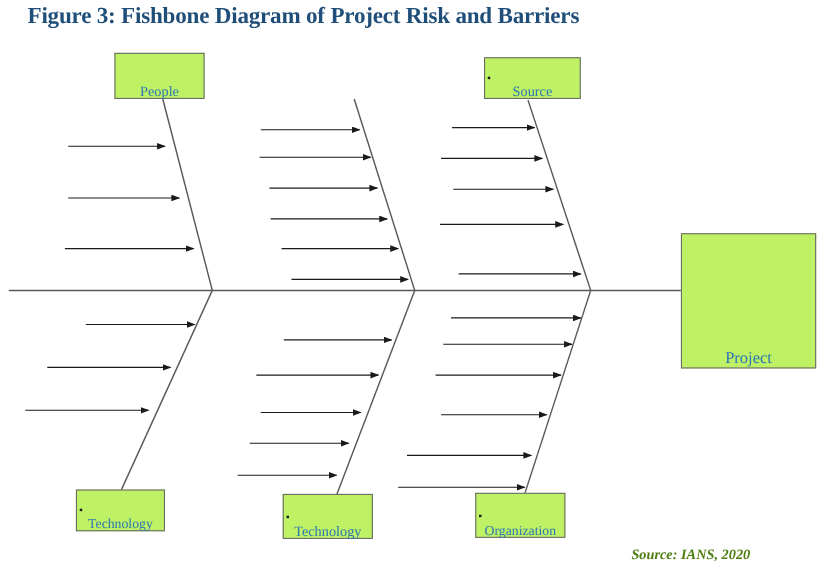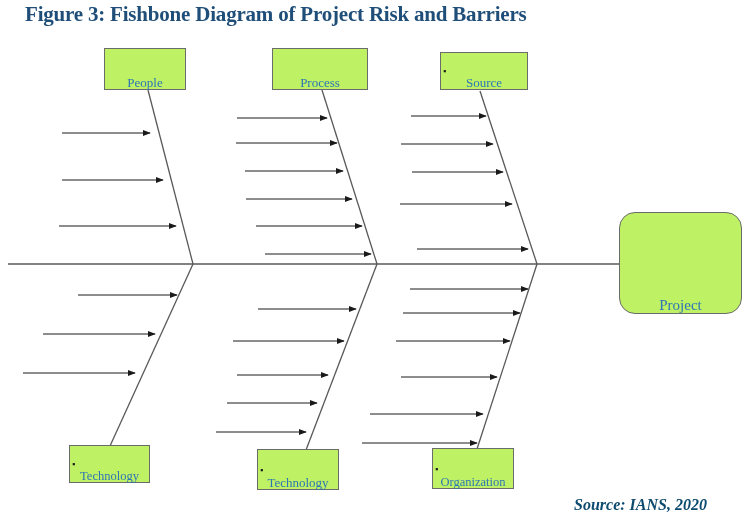--- a/index.html
+++ b/index.html
@@ -53,28 +53,28 @@
   }
   
   .box-people       { left: 104px; top: 48px;  width: 82px;  height: 42px; }
   .box-process      { left: 272px; top: 48px;  width: 96px;  height: 42px; }
   .box-other        { left: 440px; top: 52px;  width: 88px;  height: 38px; }
   .box-governance   { left: 69px;  top: 445px; width: 81px;  height: 38px; }
   .box-governance .cat-label,
   .box-organization .cat-label { font-size: 12.5px; }
   .box-technology   { left: 257px; top: 449px; width: 82px;  height: 41px; }
   .box-organization { left: 432px; top: 448px; width: 82px;  height: 41px; }
-  .box-project      { left: 619px; top: 212px; width: 123px; height: 102px; border-radius: 16px; }
+  .box-project      { left: 619px; top: 212px; width: 123px; height: 123px; }
   .box-project .cat-label { font-size: 15px; }
   .source-note {
     position: absolute;
     left: 574px;
     top: 496px;
-    color: #0c4a6e;
-    font-size: 16px;
+    color: #4d7c0f;
+    font-size: 13px;
     font-style: italic;
     font-weight: 600;
     white-space: nowrap;
   }
 </style>
 </head>
 <body>
 
 <div class="canvas">
 
@@ -120,23 +120,20 @@
       <line x1="396" y1="341" x2="510" y2="341" stroke="#1a1a1a" stroke-width="1" marker-end="url(#ah)"></line>
       <line x1="401" y1="377" x2="497" y2="377" stroke="#1a1a1a" stroke-width="1" marker-end="url(#ah)"></line>
       <line x1="370" y1="414" x2="483" y2="414" stroke="#1a1a1a" stroke-width="1" marker-end="url(#ah)"></line>
       <line x1="362" y1="443" x2="477" y2="443" stroke="#1a1a1a" stroke-width="1" marker-end="url(#ah)"></line>
     </svg>
 
   <div class="cat-box box-people">
     <span class="cat-label">People</span>
   </div>
 
-  <div class="cat-box box-process">
-    <span class="cat-label">Process</span>
-  </div>
 
   <div class="cat-box box-other">
     <span class="bullet">▪</span>
     <span class="cat-label">Source</span>
   </div>
 
   <div class="cat-box box-governance">
     <span class="bullet">▪</span>
     <span class="cat-label">Technology</span>
   </div>

